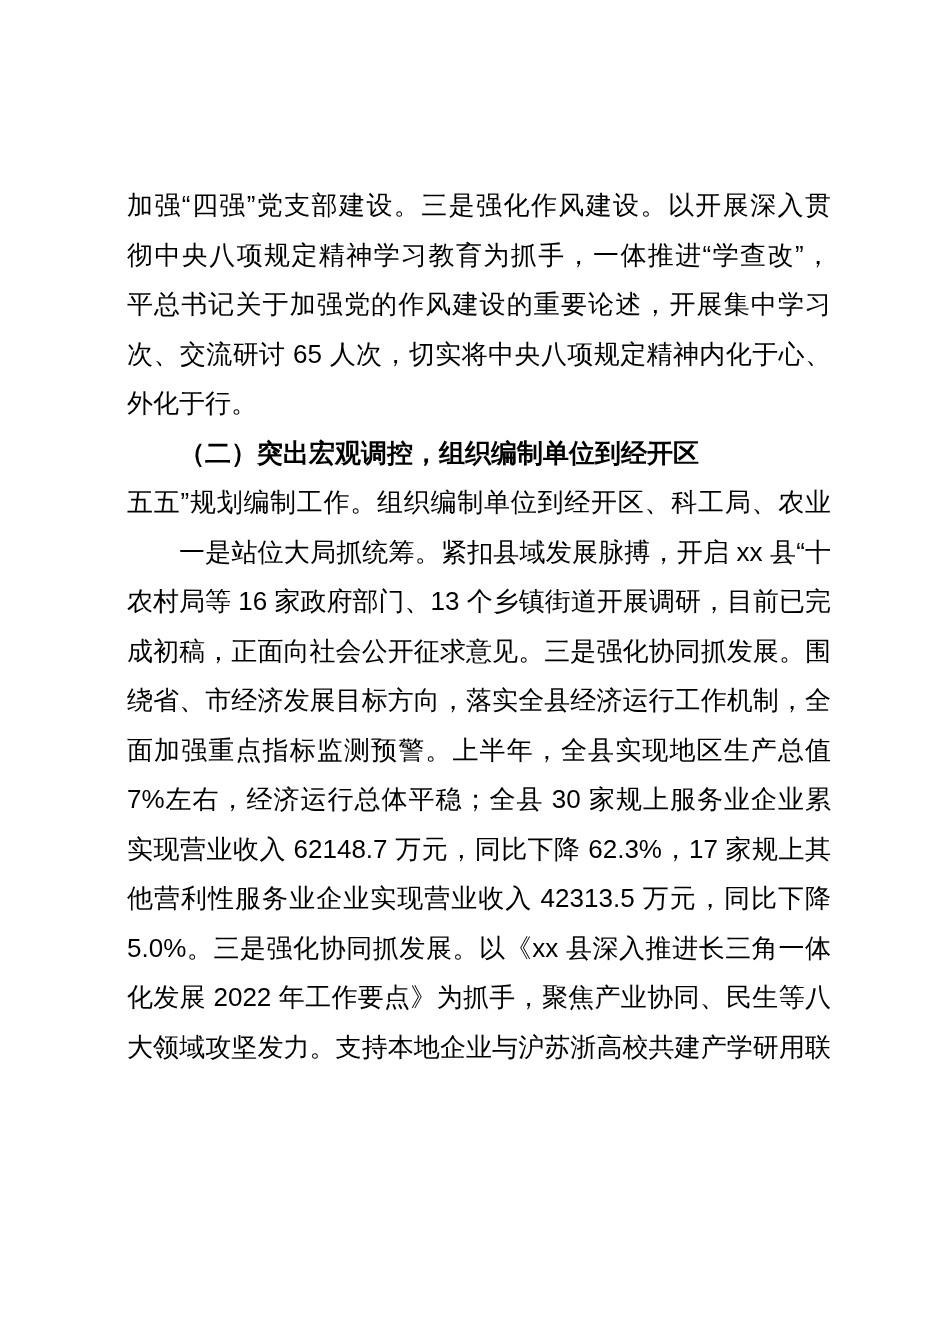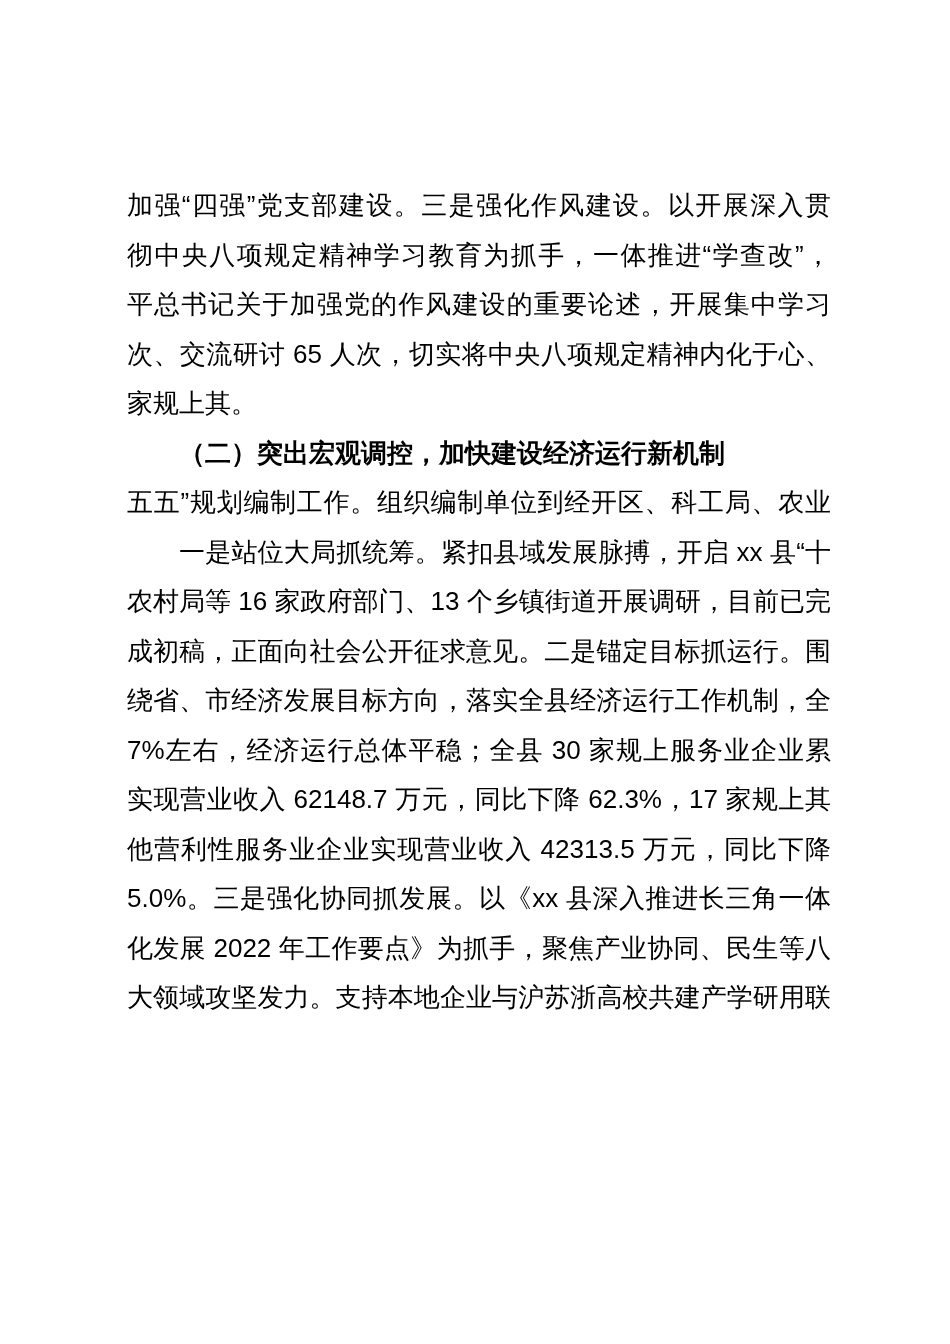--- a/index.html
+++ b/index.html
@@ -42,27 +42,28 @@
 </style>
 </head>
 <body>
 
 <div class="page">
   <div class="textblock" id="textblock">
       <div class="line justify">加强“四强”党支部建设。三是强化作风建设。以开展深入贯</div>
       <div class="line justify">彻中央八项规定精神学习教育为抓手，一体推进“学查改”，</div>
       <div class="line justify">平总书记关于加强党的作风建设的重要论述，开展集中学习 15</div>
       <div class="line justify">次、交流研讨 65 人次，切实将中央八项规定精神内化于心、</div>
-      <div class="line">家规上其。</div>
-      <div class="line heading indent">（二）突出宏观调控，加快建设经济运行新机制</div>
+      <div class="line">外化于行。</div>
+      <div class="line heading indent">（二）突出宏观调控，组织编制单位到经开区</div>
       <div class="line justify">五五”规划编制工作。组织编制单位到经开区、科工局、农业</div>
       <div class="line indent justify">一是站位大局抓统筹。紧扣县域发展脉搏，开启 xx 县“十</div>
       <div class="line justify">农村局等 16 家政府部门、13 个乡镇街道开展调研，目前已完</div>
-      <div class="line justify">成初稿，正面向社会公开征求意见。二是锚定目标抓运行。围</div>
+      <div class="line justify">成初稿，正面向社会公开征求意见。三是强化协同抓发展。围</div>
       <div class="line justify">绕省、市经济发展目标方向，落实全县经济运行工作机制，全</div>
+      <div class="line justify">面加强重点指标监测预警。上半年，全县实现地区生产总值</div>
       <div class="line justify">7%左右，经济运行总体平稳；全县 30 家规上服务业企业累计</div>
       <div class="line justify">实现营业收入 62148.7 万元，同比下降 62.3%，17 家规上其</div>
       <div class="line justify">他营利性服务业企业实现营业收入 42313.5 万元，同比下降</div>
       <div class="line justify">5.0%。三是强化协同抓发展。以《xx 县深入推进长三角一体</div>
       <div class="line justify">化发展 2022 年工作要点》为抓手，聚焦产业协同、民生等八</div>
       <div class="line justify">大领域攻坚发力。支持本地企业与沪苏浙高校共建产学研用联</div>
     </div>
 </div>
 
 </body></html>

